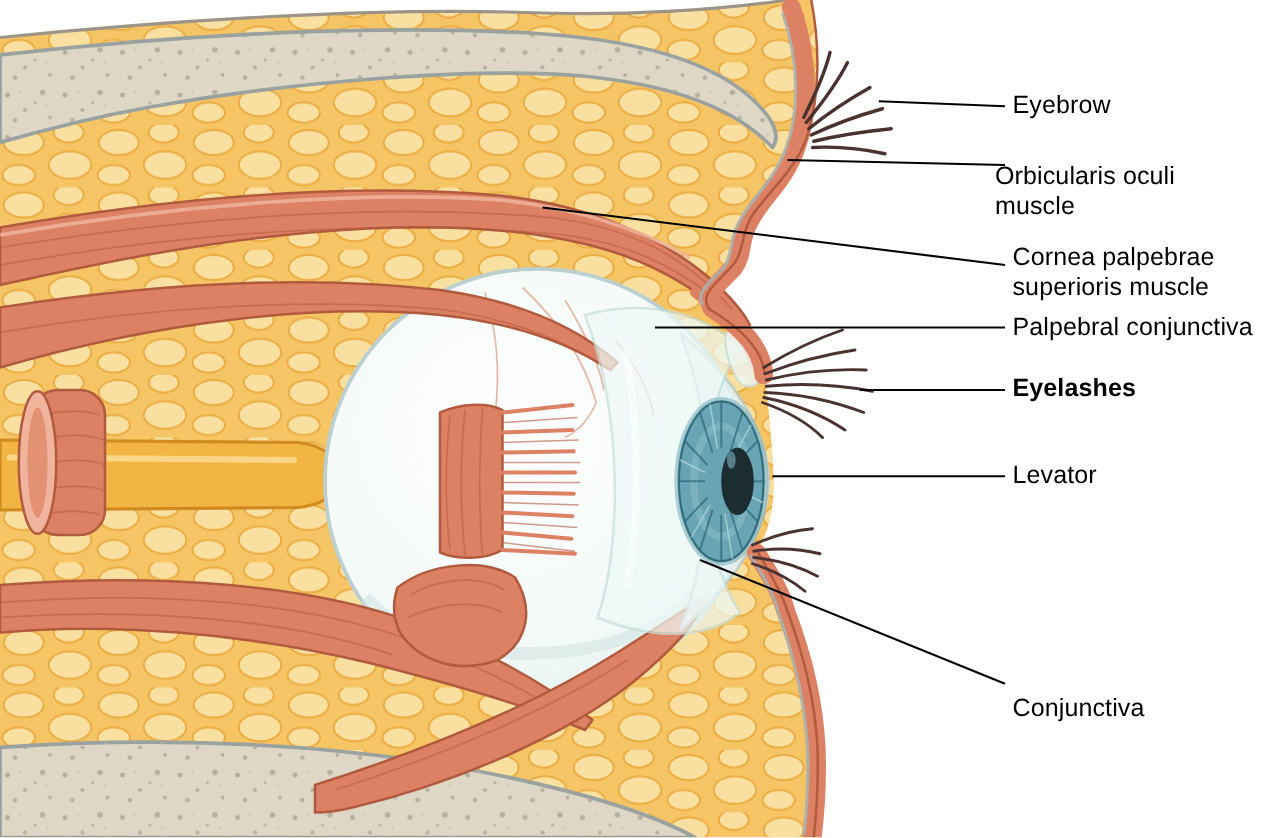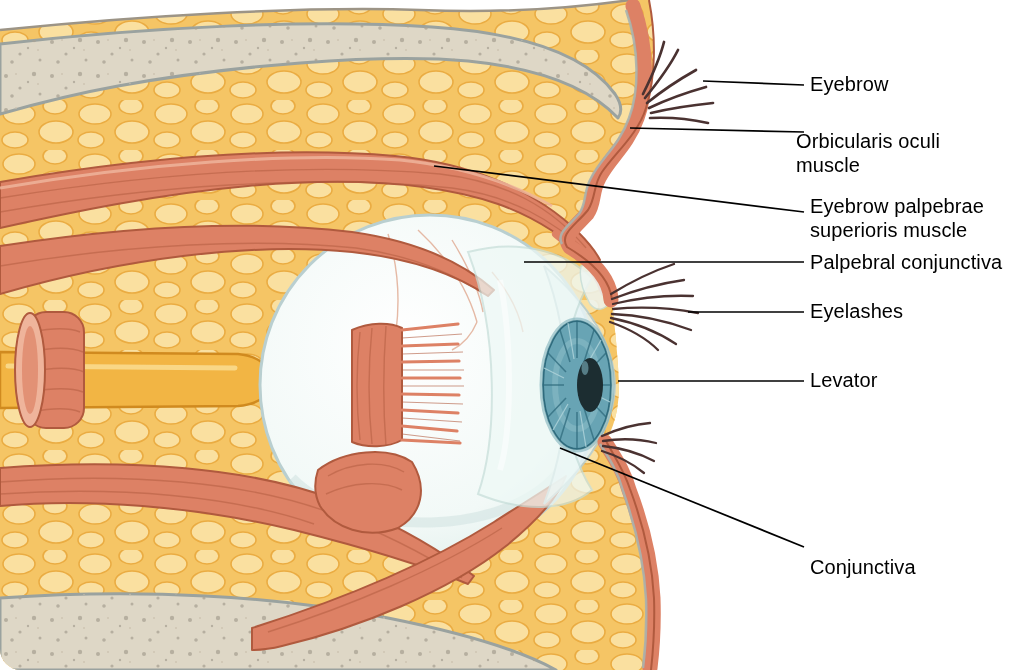--- a/index.html
+++ b/index.html
@@ -4,21 +4,21 @@
 <style>
   :root{
     --fat:#f5c565; --fat_lobule:#fbe3a6; --fat_edge:#e9a93e;
     --bone:#ded7c6; --bone_edge:#9aa29f;
     --muscle:#dd8165; --muscle_dark:#b05a3e; --muscle_light:#efb49b;
     --sclera_edge:#b9cfd0; --iris:#68a4b4; --iris_dark:#2f6b7d; --pupil:#1c2d31;
     --conjunctiva_film:#eef9f6; --hair:#4a3231; --leader:#000000; --label_text:#000000;
   }
   html,body{margin:0;padding:0;background:#ffffff;}
   .stage{position:relative;width:1024px;height:670px;background:#fff;overflow:hidden;
-         font-family:"Liberation Sans",sans-serif;border-radius:21px;}
+         font-family:"Liberation Sans",sans-serif;}
   .stage svg{position:absolute;left:0;top:0;}
   .label{position:absolute;font-size:20px;line-height:1.18;color:var(--label_text);letter-spacing:.1px;}
 
   .sil{fill:var(--fat);}
   .topline{fill:none;stroke:#9c9486;stroke-width:2.5;}
   .bone{fill:var(--bone);stroke:var(--bone_edge);stroke-width:3;stroke-linejoin:round;}
   .lobule{fill:var(--fat_lobule);stroke:var(--fat_edge);stroke-width:1.6;}
   .dot{fill:#a8a193;opacity:.75;}
   .dot2{fill:#c9c1ae;opacity:.8;}
   .nerve{fill:#f2b544;stroke:#d08a1f;stroke-width:2.5;}
@@ -244,18 +244,18 @@
       <line class="leader" x1="434" y1="166" x2="804" y2="212"></line>
       <line class="leader" x1="524" y1="262" x2="804" y2="262"></line>
       <line class="leader" x1="688" y1="312" x2="804" y2="312"></line>
       <line class="leader" x1="618" y1="381" x2="804" y2="381"></line>
       <line class="leader" x1="560" y1="448" x2="804" y2="547"></line>
     </g>
   </svg>
 
   <div class="label" style="left:810px;top:73px;">Eyebrow</div>
   <div class="label" style="left:796px;top:118px;width:178px;margin-top:12px;">Orbicularis oculi muscle</div>
-  <div class="label" style="left:810px;top:195px;width:205px;">Eyebrow palpebrae superioris muscle</div>
+  <div class="label" style="left:810px;top:195px;width:205px;">Cornea palpebrae superioris muscle</div>
   <div class="label" style="left:810px;top:251px;width:230px;">Palpebral conjunctiva</div>
-  <div class="label" style="left:810px;top:300px;">Eyelashes</div>
+  <div class="label" style="left:810px;top:300px;font-weight:bold;">Eyelashes</div>
   <div class="label" style="left:810px;top:369px;">Levator</div>
   <div class="label" style="left:810px;top:556px;">Conjunctiva</div>
 </div>
 
 </body></html>

